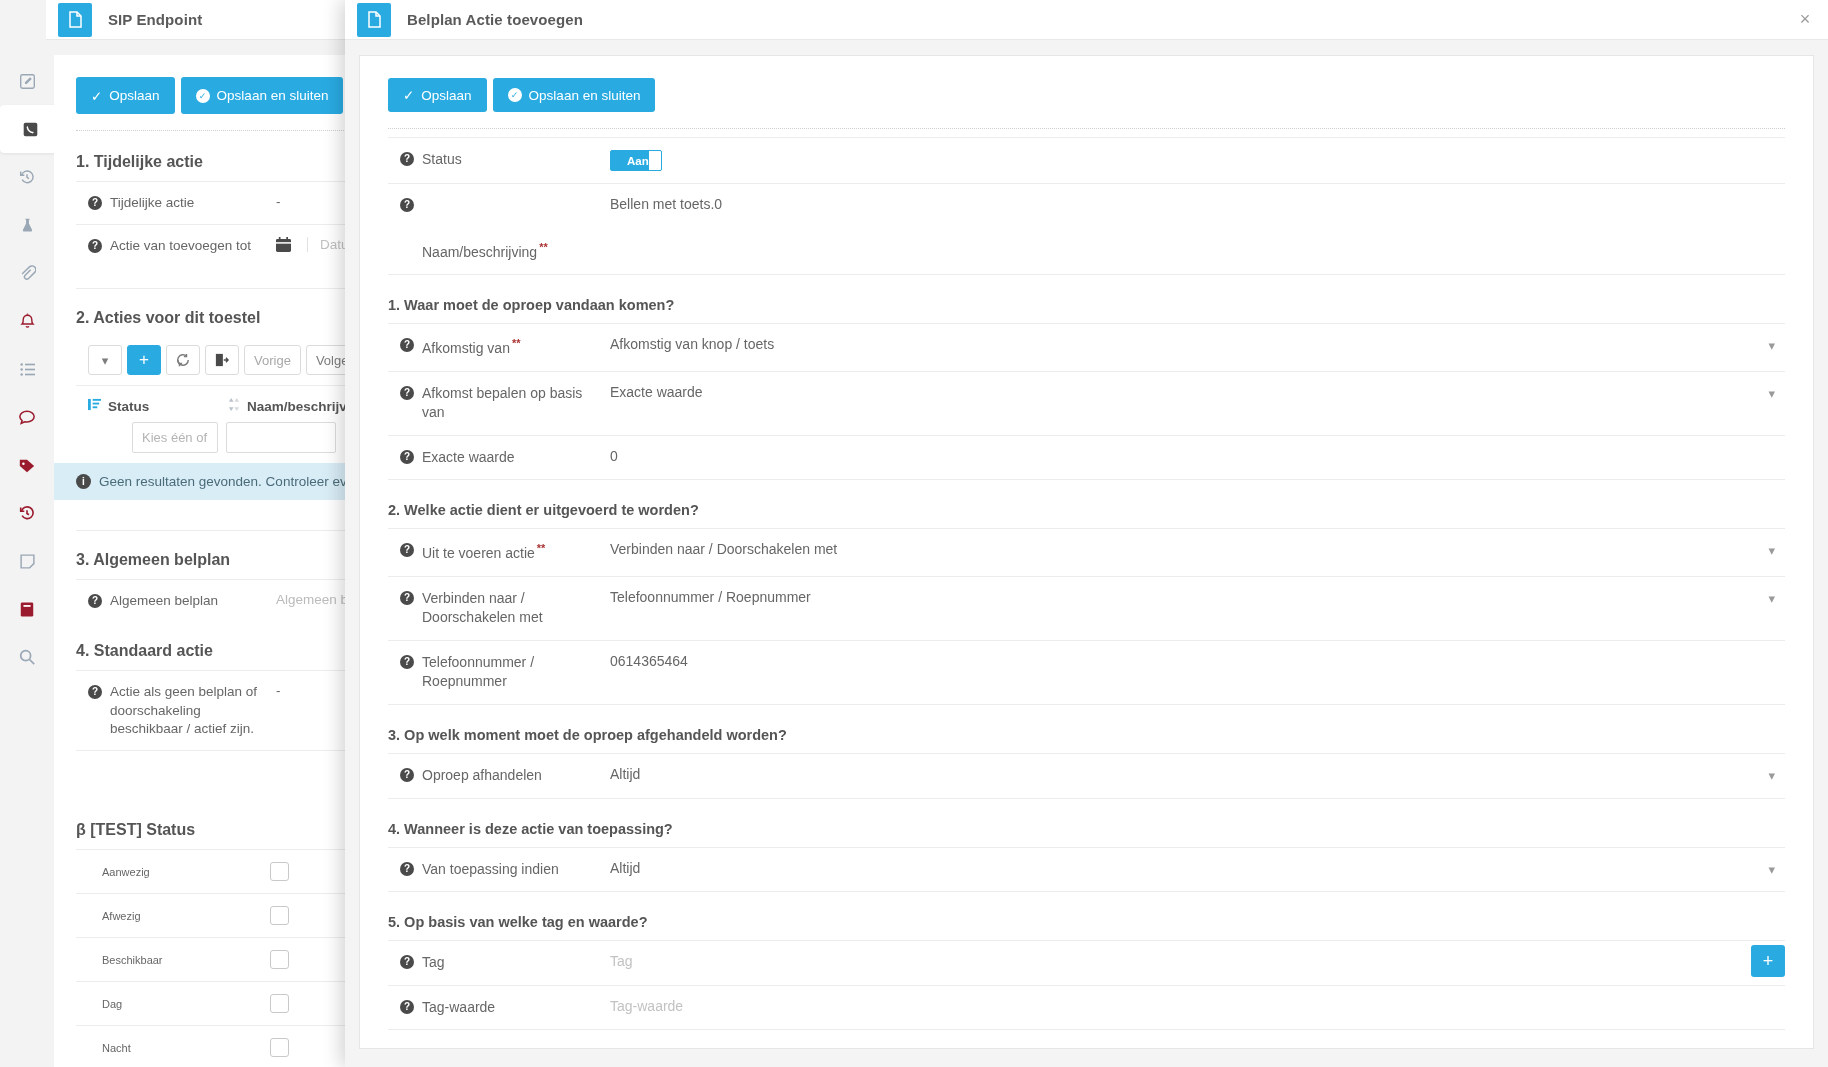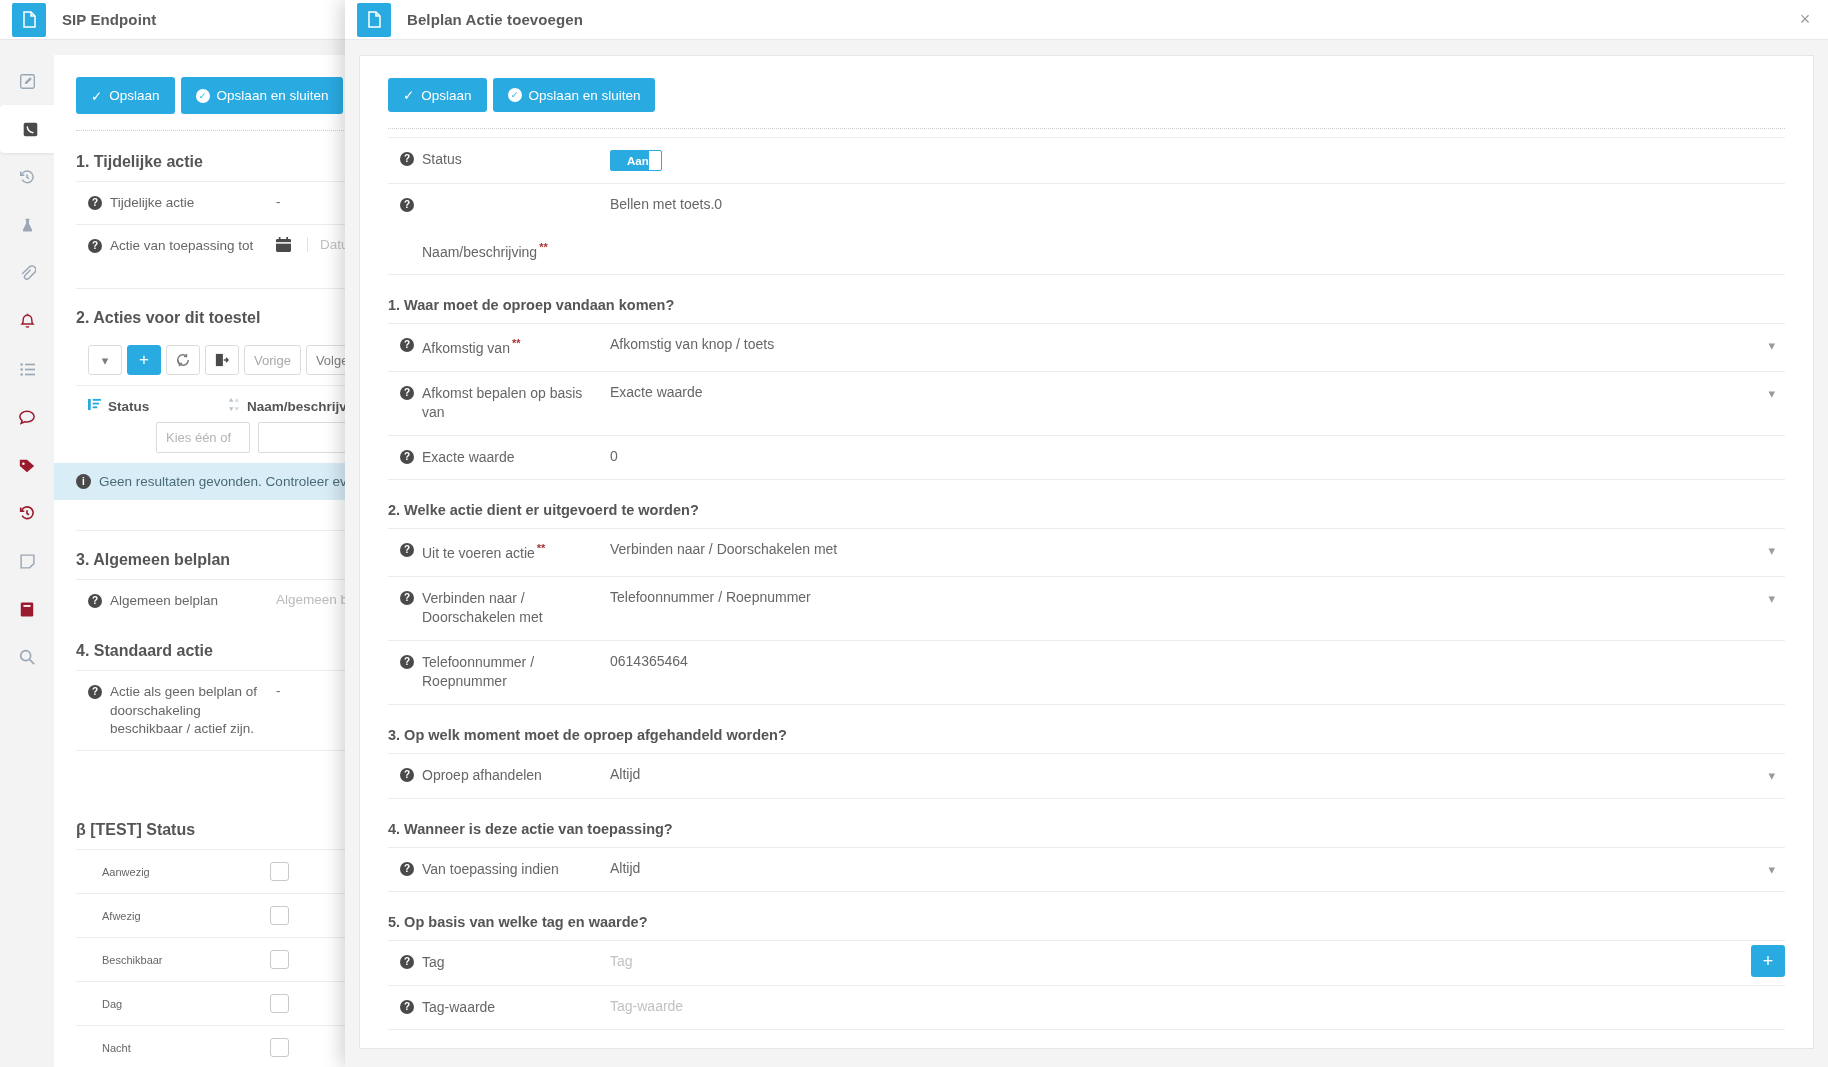--- a/index.html
+++ b/index.html
@@ -10,20 +10,21 @@
     overflow: hidden;
   }
   body { position: relative; }
 
   
   #back-window {
     position: absolute; left: 0; top: 0;
     width: 400px; height: 1067px;
     background: #f3f3f3;
     overflow: hidden;
+    padding-left: 46px;
   }
   .win-titlebar {
     height: 40px; background: #ffffff;
     display: flex; align-items: center;
     border-bottom: 1px solid #e7e7e7;
     position: relative;
   }
   .win-doc-badge {
     width: 34px; height: 34px; margin-left: 12px;
     background: #29ABE2; border-radius: 2px;
@@ -333,21 +334,21 @@
     <div class="dotted-sep"></div>
 
     <div class="sec-head">1. Tijdelijke actie</div>
     <div class="frow">
       <span class="qmark">?</span>
       <span class="flabel">Tijdelijke actie</span>
       <span class="fvalue">-</span>
     </div>
     <div class="frow">
       <span class="qmark">?</span>
-      <span class="flabel">Actie van toepassing tot</span>
+      <span class="flabel">Actie van toevoegen tot</span>
       <span style="margin-right:8px;">
         <svg width="15" height="15" viewBox="0 0 16 16" fill="#4a4a4a">
             <rect x="0" y="2" width="16" height="14" rx="1.5"></rect>
             <rect x="0" y="5.5" width="16" height="1.6" fill="#fff"></rect>
             <rect x="3" y="0" width="1.8" height="4"></rect>
             <rect x="11" y="0" width="1.8" height="4"></rect>
           </svg>
       </span>
       <span class="date-input">Datum</span>
     </div>
@@ -391,21 +392,21 @@
               <path d="M3 0l2.5 4h-5z"></path>
               <path d="M3 14l2.5-4h-5z"></path>
               <path d="M9 0l2.5 4h-5z" opacity=".6"></path>
               <path d="M9 14l2.5-4h-5z" opacity=".6"></path>
             </svg>
         </span>
         <span>Naam/beschrijvin</span>
       </div>
     </div>
     <div class="filter-row">
-      <div class="filter-in" style="width:94px;margin-left:68px;">Kies één of</div>
+      <div class="filter-in" style="width:86px;margin-left:44px;">Kies één of</div>
       <div class="filter-in" style="width:110px;"></div>
     </div>
     <div class="info-banner" style="margin-left:-22px;padding-left:22px;">
       <span class="info-dot">i</span>
       <span>Geen resultaten gevonden. Controleer eventue</span>
     </div>
 
     <div class="sec-head" style="border-top:1px solid #ececec;margin-top:30px;padding-top:20px;">3. Algemeen belplan</div>
     <div class="frow">
       <span class="qmark">?</span>

